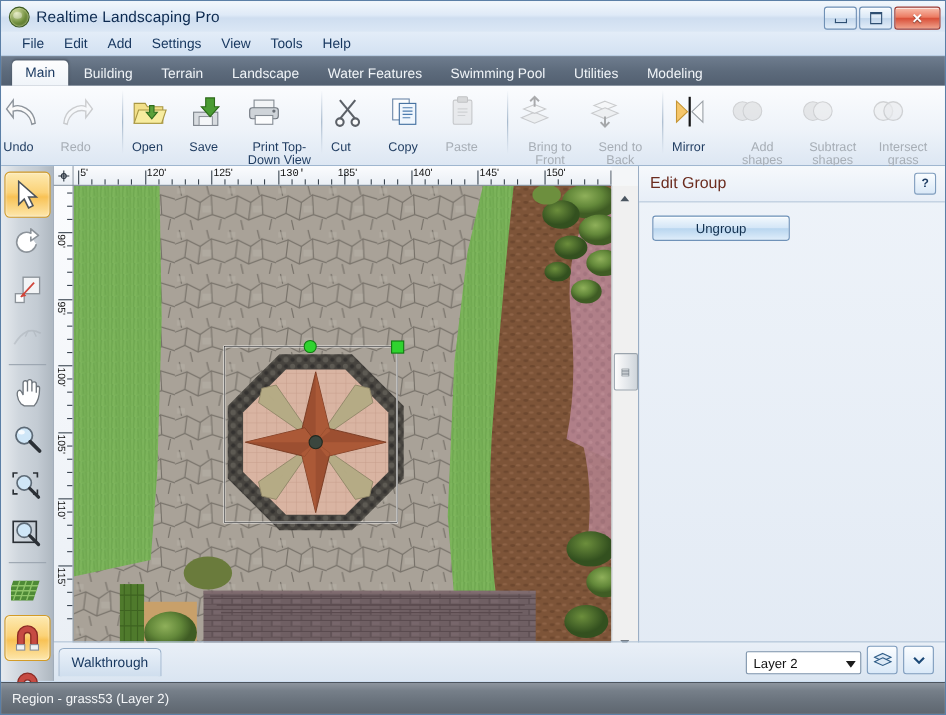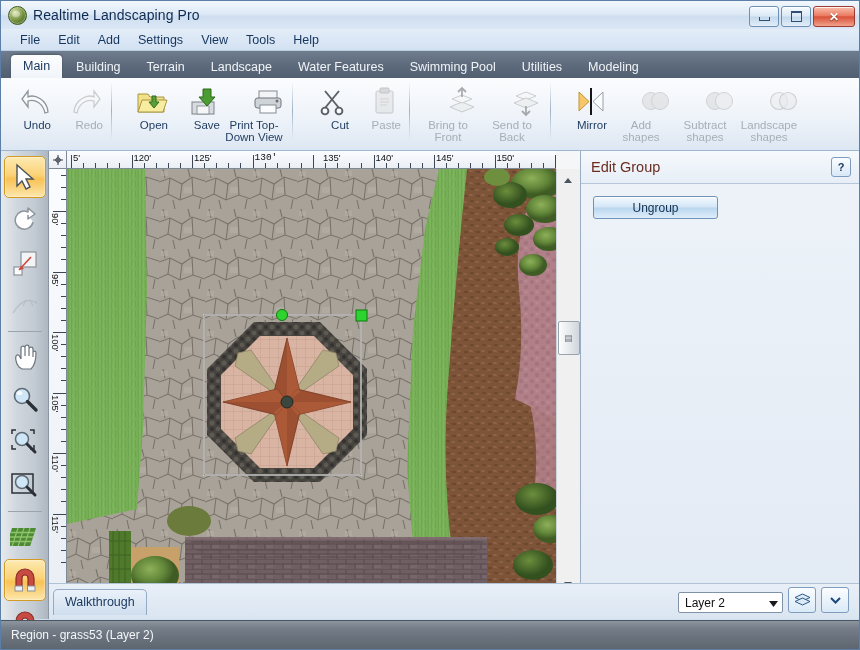--- a/index.html
+++ b/index.html
@@ -84,22 +84,22 @@
   .ribbon{
     position:absolute;left:0;top:77px;width:858px;height:73px;
     background:linear-gradient(180deg,#fbfcfe 0%,#eef3f9 55%,#dde7f3 100%);
     border-bottom:1px solid #9fb6cf;
     display:flex;align-items:flex-start;box-sizing:border-box;
   }
   .rb-group{display:flex;align-items:flex-start;height:73px;}
   .rb-sep{width:1px;height:58px;margin:4px 6px 0 6px;background:linear-gradient(180deg,rgba(160,180,200,0),#9fb3c8,rgba(160,180,200,0));}
   .rb-btn{
     width:50px;min-width:50px;height:66px;margin:2px 1px;padding-top:5px;
-    display:flex;flex-direction:column;align-items:flex-end;
-    border:1px solid transparent;border-radius:3px;cursor:default;box-sizing:border-box;
+    display:flex;flex-direction:column;align-items:flex-start;
+    border:1px solid transparent;border-radius:3px;cursor:default;box-sizing:border-box;gap:9px;
   }
   .rb-btn.wide{width:62px;min-width:62px;}
   .rb-btn .lbl{
     font-size:11.5px;color:#1d3a5f;text-align:center;line-height:11.5px;margin-top:3px;
   }
   .rb-btn.disabled .lbl{color:#a7aeb6;}
   .rb-ico{width:32px;height:31px;position:relative;}
   .rb-btn.disabled .rb-ico{opacity:.42;filter:grayscale(1);}
 
   
@@ -343,20 +343,32 @@
           <div class="rb-ico"><svg width="32" height="31" viewBox="0 0 32 31">
               <g stroke="#5c6168" stroke-width="1.9" fill="none">
                 <path d="M8 5 L22 22"></path>
                 <path d="M22 5 L8 22"></path>
                 <circle cx="8" cy="25" r="3.4" fill="#fafbfc"></circle>
                 <circle cx="22" cy="25" r="3.4" fill="#fafbfc"></circle>
               </g>
             </svg></div>
           <div class="lbl">Cut</div>
         </div>
+        <div class="rb-btn">
+          <div class="rb-ico"><svg width="32" height="31" viewBox="0 0 32 31">
+              <g>
+                <rect x="4" y="4" width="15" height="19" fill="#fcfdfe" stroke="#6b87a8" stroke-width="1"></rect>
+                <rect x="10" y="8" width="15" height="19" fill="#eff6fd" stroke="#3f6d9e" stroke-width="1"></rect>
+                <g stroke="#4d7cae" stroke-width="1">
+                  <path d="M13 12 L22 12 M13 15 L22 15 M13 18 L22 18 M13 21 L20 21"></path>
+                </g>
+              </g>
+            </svg></div>
+          <div class="lbl">Copy</div>
+        </div>
         <div class="rb-btn disabled">
           <div class="rb-ico"><svg width="32" height="31" viewBox="0 0 32 31">
               <g>
                 <rect x="7" y="5" width="17" height="22" rx="1.5" fill="#d6d9dd" stroke="#82888f" stroke-width="1"></rect>
                 <rect x="11" y="2" width="9" height="5" rx="1" fill="#a8adb3" stroke="#767c83" stroke-width="1"></rect>
                 <g stroke="#9aa0a7" stroke-width="1.1">
                   <path d="M11 13 L20 13 M11 16 L20 16 M11 19 L18 19"></path>
                 </g>
               </g>
             </svg></div>
@@ -416,21 +428,21 @@
             </svg></div>
           <div class="lbl">Subtract shapes</div>
         </div>
         <div class="rb-btn disabled wide">
           <div class="rb-ico"><svg width="32" height="31" viewBox="0 0 32 31">
               <g fill="none" stroke="#9aa0a6" stroke-width="1.2">
                 <circle cx="12" cy="15" r="8.5" fill="#e6eaed"></circle>
                 <circle cx="21" cy="15" r="8.5" fill="#d6dbe0" fill-opacity=".7"></circle>
               </g>
             </svg></div>
-          <div class="lbl">Landscape shapes</div>
+          <div class="lbl">Intersect grass</div>
         </div>
       </div>
     </div>
 
   <div class="workspace">
 
     <div class="toolpal" id="toolpal">
         <div class="tool sel">
           <svg width="30" height="30" viewBox="0 0 30 30">
             <polygon points="7,3 7,24 12,19 16,27 20,25 16,17 23,17" fill="#ffffff" stroke="#4b5259" stroke-width="1.4"></polygon>
@@ -541,21 +553,21 @@
           <div class="rh-tick" style="left: 149.2px; height: 5px;"></div>
           <div class="rh-tick" style="left: 161.3px; height: 5px;"></div>
           <div class="rh-tick" style="left: 173.4px; height: 5px;"></div>
           <div class="rh-tick" style="left: 185.5px; height: 13px;"></div>
           <div class="rh-lbl" style="left: 187.5px; font-family: Liberation Mono, monospace;">130'</div>
           <div class="rh-tick" style="left: 197.6px; height: 5px;"></div>
           <div class="rh-tick" style="left: 209.7px; height: 5px;"></div>
           <div class="rh-tick" style="left: 221.8px; height: 5px;"></div>
           <div class="rh-tick" style="left: 233.9px; height: 5px;"></div>
           <div class="rh-tick" style="left: 246px; height: 13px;"></div>
-          <div class="rh-lbl" style="left: 256px;">135'</div>
+          <div class="rh-lbl" style="left: 240px;">135'</div>
           <div class="rh-tick" style="left: 258.1px; height: 5px;"></div>
           <div class="rh-tick" style="left: 270.2px; height: 5px;"></div>
           <div class="rh-tick" style="left: 282.3px; height: 5px;"></div>
           <div class="rh-tick" style="left: 294.4px; height: 5px;"></div>
           <div class="rh-tick" style="left: 306.5px; height: 13px;"></div>
           <div class="rh-lbl" style="left: 308.5px;">140'</div>
           <div class="rh-tick" style="left: 318.6px; height: 5px;"></div>
           <div class="rh-tick" style="left: 330.7px; height: 5px;"></div>
           <div class="rh-tick" style="left: 342.8px; height: 5px;"></div>
           <div class="rh-tick" style="left: 354.9px; height: 5px;"></div>

